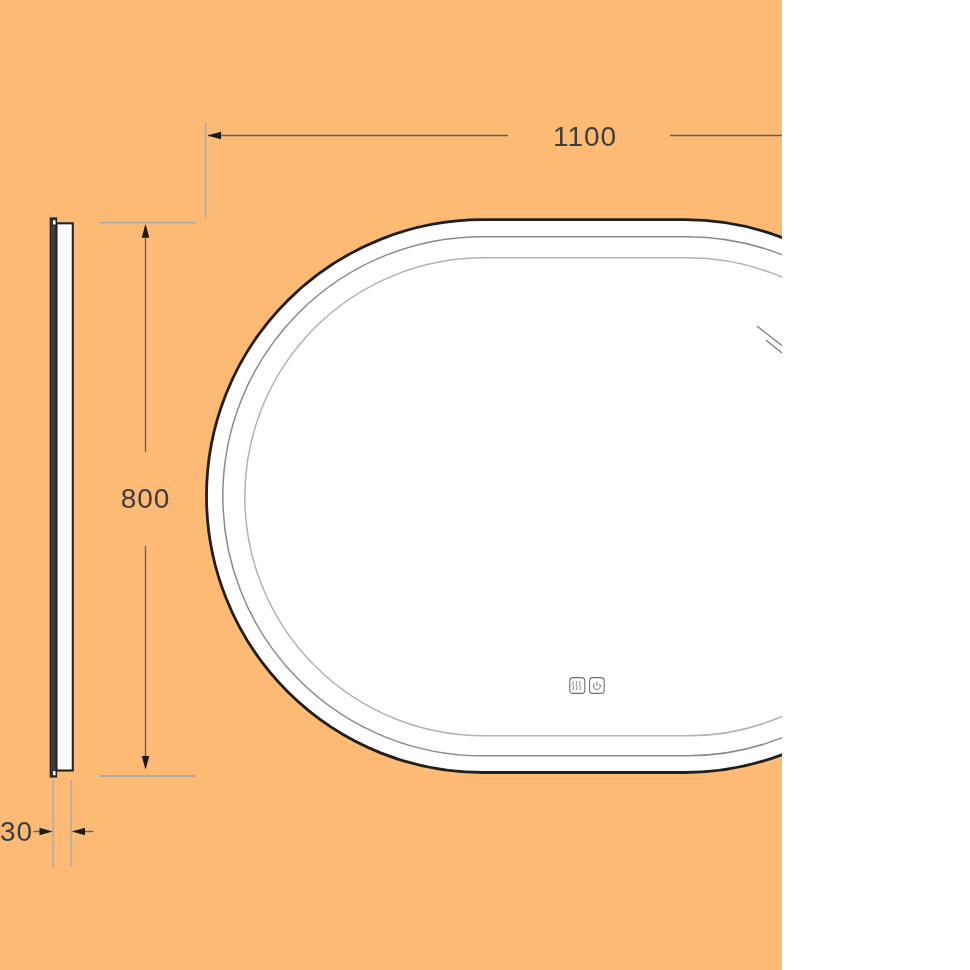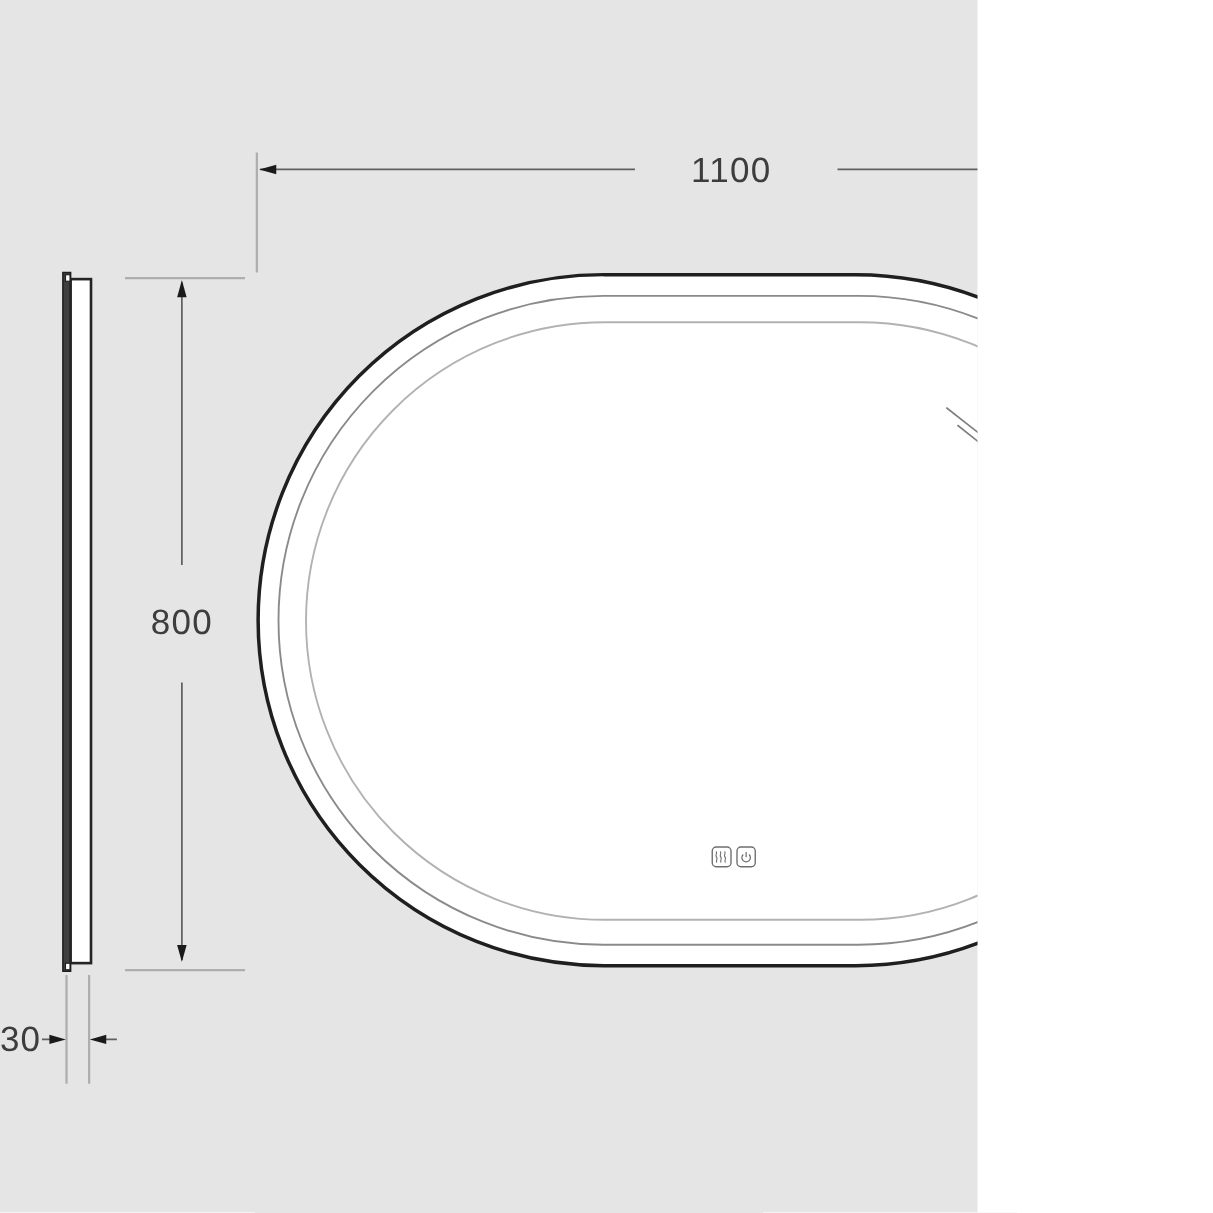--- a/index.html
+++ b/index.html
@@ -5,21 +5,21 @@
   html, body {
     margin: 0;
     padding: 0;
     background: #ffffff;
     font-family: "Liberation Sans", sans-serif;
   }
   .canvas {
     position: relative;
     width: 782px;
     height: 970px;
-    background: #e5e5e5;
+    background: #fdba74;
     overflow: hidden;
   }
   .canvas svg {
     position: absolute;
     top: 0;
     left: 0;
     display: block;
   }
   text.dim-label {
     font-family: "Liberation Sans", sans-serif;

